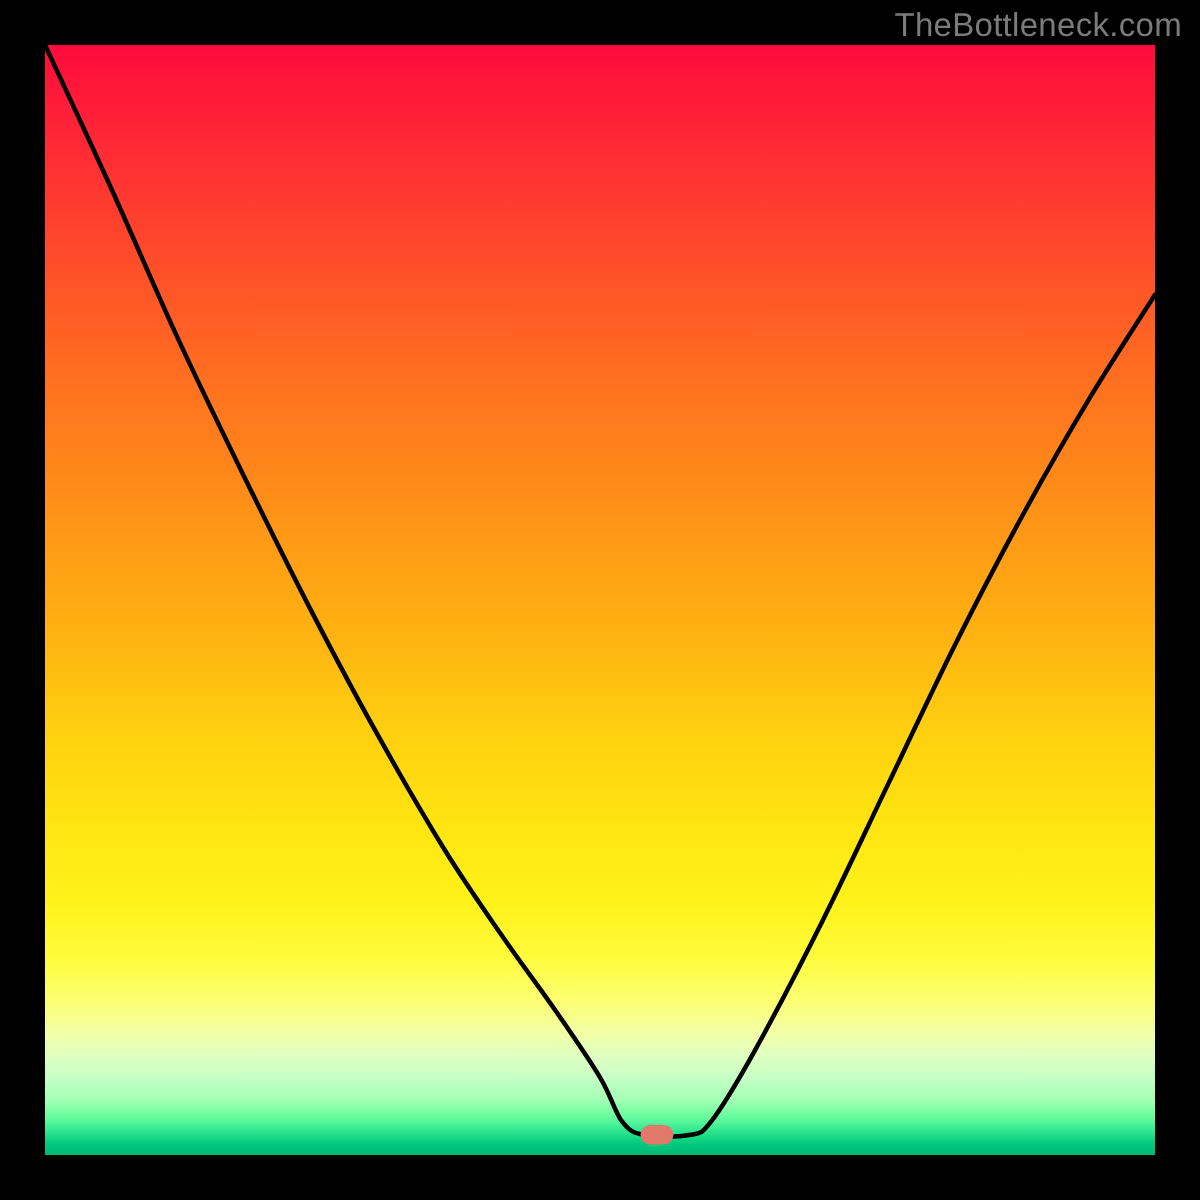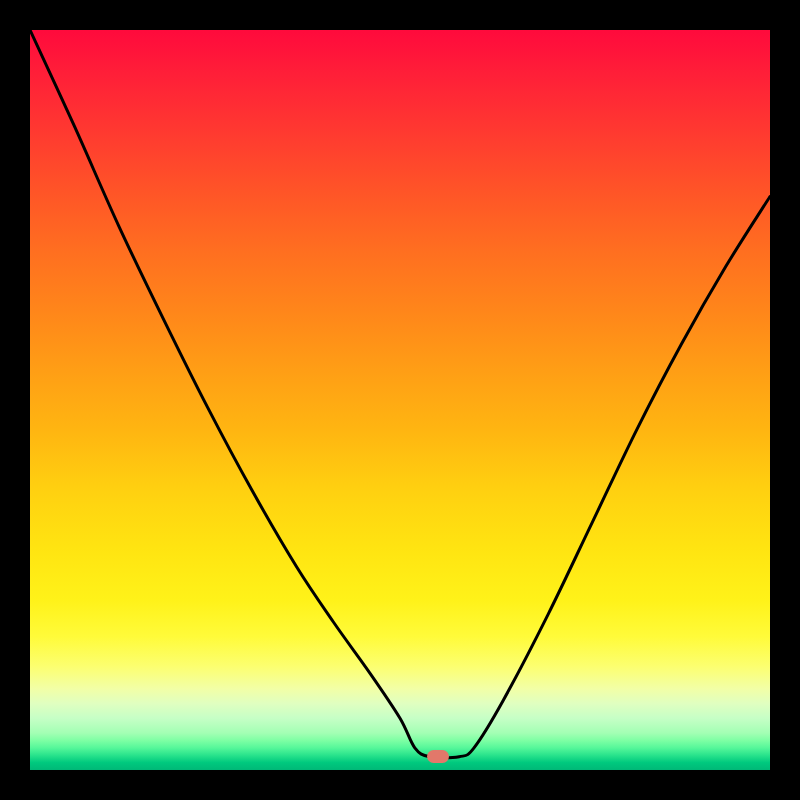--- a/index.html
+++ b/index.html
@@ -71,20 +71,21 @@
     font-size: 22px;
     letter-spacing: 0.2px;
     font-weight: 500;
   }
 </style>
 </head>
 <body>
 
 <div class="frame">
 
+  <div class="attribution">TheBottleneck.com</div>
 
   <div class="plot-area">
 
     <svg class="curve" viewBox="0 0 740 740" preserveAspectRatio="none">
       <path id="curve-path" fill="none" stroke="#000" stroke-width="3" stroke-linecap="round" stroke-linejoin="round" d="M 0.0 0.0 C 7.4 16.0, 29.6 63.5, 44.4 96.2 C 59.2 128.9, 74.0 164.0, 88.8 196.1 C 103.6 228.2, 118.4 258.4, 133.2 288.6 C 148.0 318.8, 162.8 348.8, 177.6 377.4 C 192.4 406.0, 207.2 433.8, 222.0 460.3 C 236.8 486.8, 252.8 514.5, 266.4 536.5 C 280.0 558.5, 291.1 574.1, 303.4 592.0 C 315.7 609.9, 329.3 627.8, 340.4 643.8 C 351.5 659.8, 362.6 675.9, 370.0 688.2 C 377.4 700.5, 379.9 711.4, 384.8 717.8 C 389.7 724.2, 392.2 725.2, 399.6 726.7 C 407.0 728.2, 421.8 728.2, 429.2 726.7 C 436.6 725.2, 436.6 727.3, 444.0 717.8 C 451.4 708.3, 461.3 691.9, 473.6 669.7 C 485.9 647.5, 503.2 614.2, 518.0 584.6 C 532.8 555.0, 547.6 522.9, 562.4 492.1 C 577.2 461.3, 592.0 429.2, 606.8 399.6 C 621.6 370.0, 636.4 341.6, 651.2 314.5 C 666.0 287.4, 680.8 261.5, 695.6 236.8 C 710.4 212.1, 732.6 178.2, 740.0 166.5"></path>
     </svg>
 
     <div class="marker" id="marker" style="left: 397.48px; top: 720.18px; background: rgb(226, 120, 106);"></div>
 
   </div>

